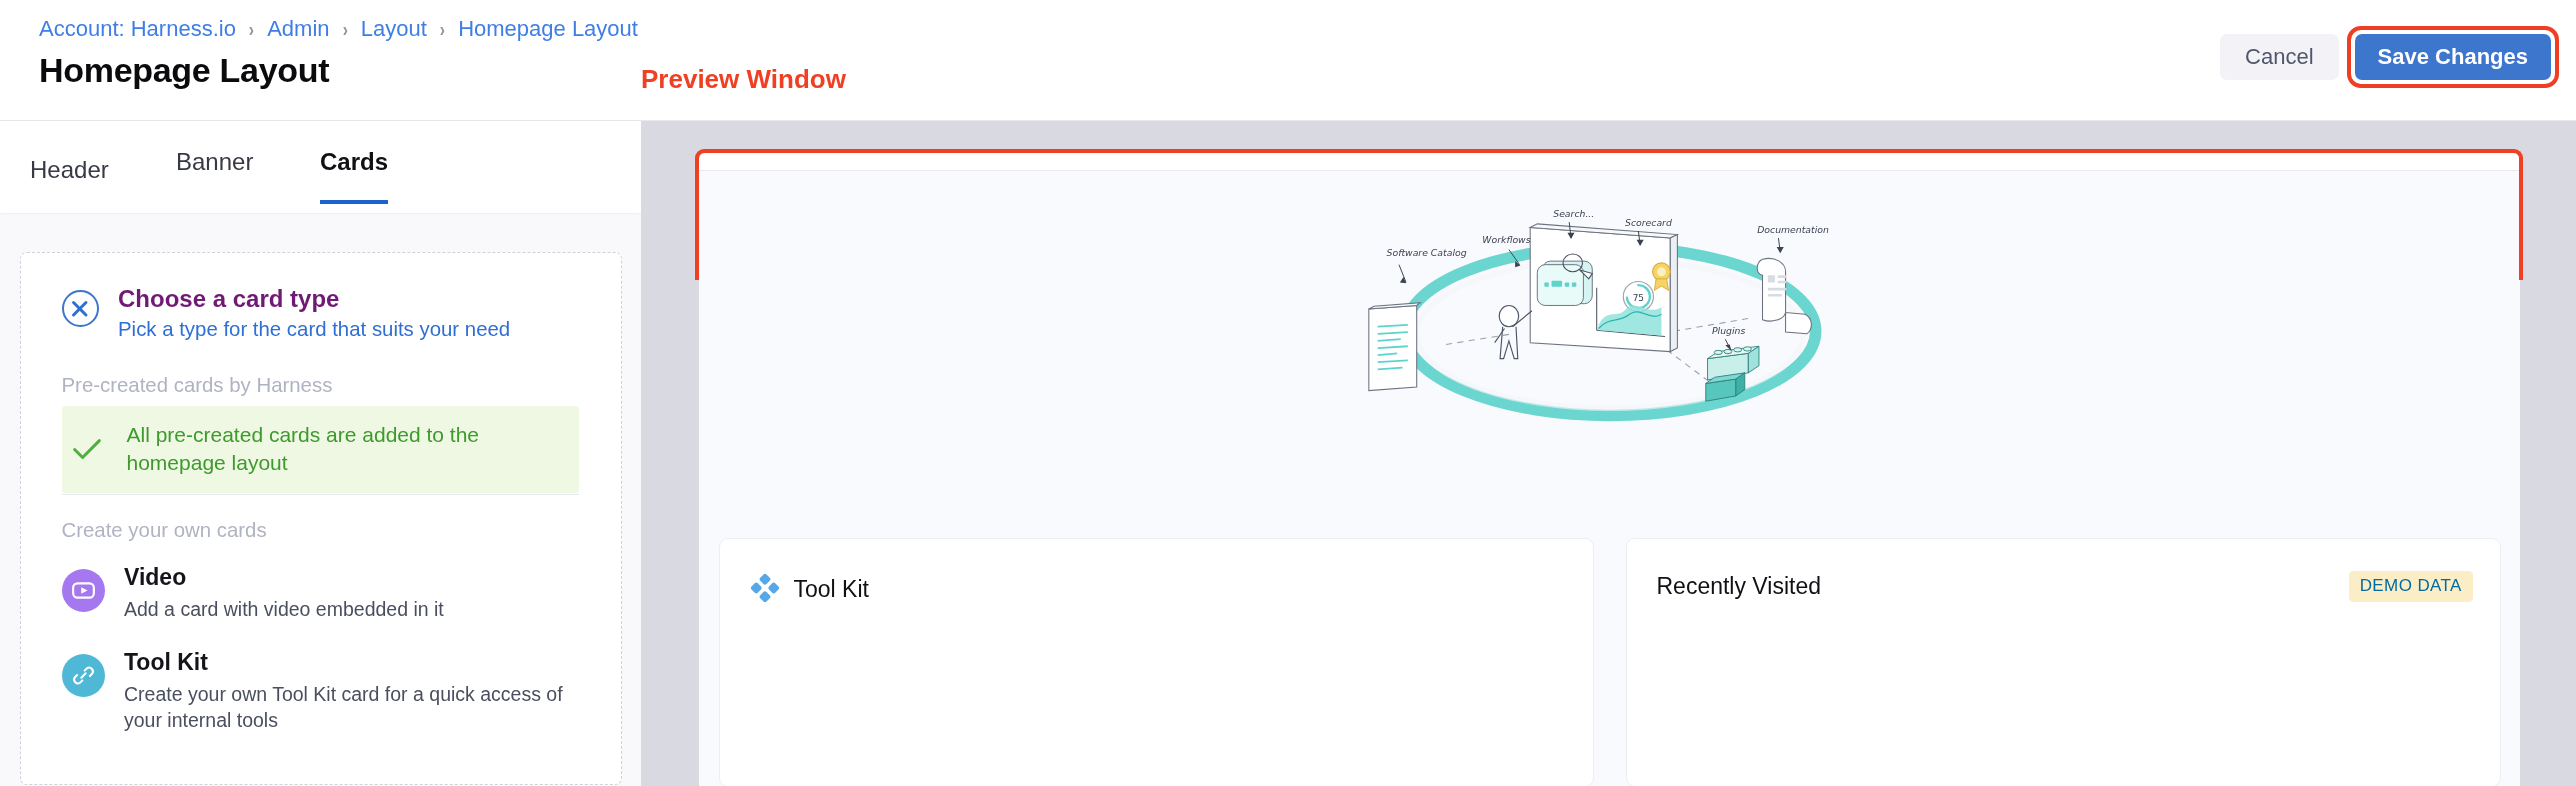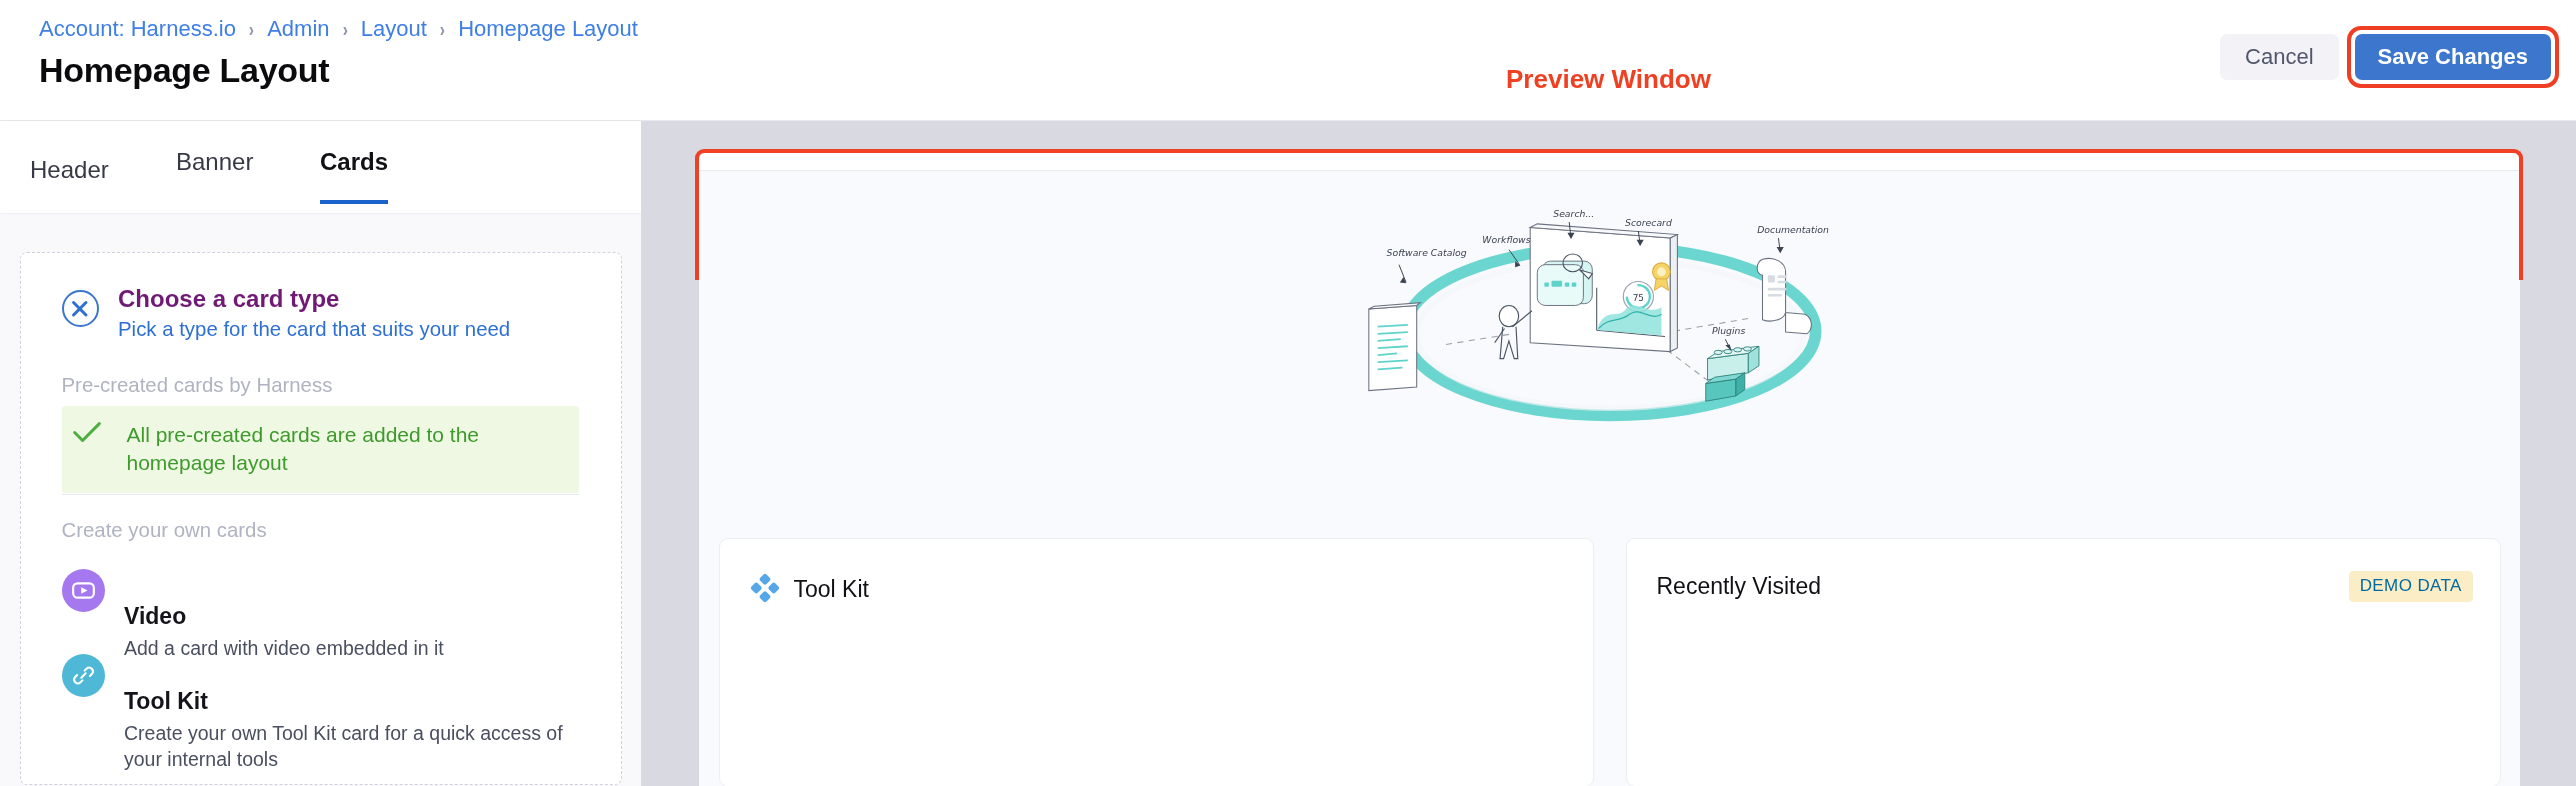--- a/index.html
+++ b/index.html
@@ -108,21 +108,21 @@
     position: absolute; left: 41px;
     font-size: 20.4px; color: #b0b3c2;
   }
   .label-precreated { top: 121px; }
   .label-own { top: 266px; }
 
   .success-banner {
     position: absolute; left: 41px; top: 153px;
     width: 517px; padding: 15px 18px 15px 0;
     background: #eef8e3; border-radius: 3.6px;
-    display: flex; gap: 14px;
+    display: flex; align-items: center; gap: 14px;
   }
   .check-ico { flex: none; width: 51px; display: flex; justify-content: center; }
   .success-text {
     font-size: 21px; color: #3e9a2c; line-height: 1.35;
     max-width: 417px;
   }
 
   .divider {
     position: absolute; left: 41px; top: 241px;
     width: 517px; height: 0.9px; background: #e9eaf0;
@@ -133,32 +133,32 @@
   }
   .item-video { top: 311px; }
   .item-toolkit { top: 396px; }
   .item-ico {
     width: 43px; height: 43px; border-radius: 50%; flex: none;
     display: flex; align-items: center; justify-content: center;
     margin-top: 5.3px;
   }
   .ico-purple { background: #a678ef; }
   .ico-teal { background: #4fb8d6; }
-  .item-name { font-size: 23px; font-weight: 700; color: #14141a; line-height: 1.2; margin-top: 39px; }
+  .item-name { font-size: 23px; font-weight: 700; color: #14141a; line-height: 1.2; }
   .item-desc { font-size: 19.5px; color: #4a4f60; margin-top: 5.3px; line-height: 1.32; max-width: 470px; }
 
   
   .preview-stage {
     position: absolute; left: 641px; top: 121px;
     width: 1935px; height: 666px;
     background: #d8d9e1;
   }
   .preview-window-label {
     position: absolute; left: 0; top: 0;
-    width: 1935px; text-align: center;
+    width: 1935px; text-align: left;
     font-size: 26px; font-weight: 700; color: #ef4023;
     line-height: 1;
     padding-top: -7px;
   }
   .annot-box {
     position: absolute; left: 54px; top: 28px;
     width: 1828px; height: 131px;
     border: 4.4px solid #ef4023;
     border-bottom: none;
     border-radius: 9px 9px 0 0;

